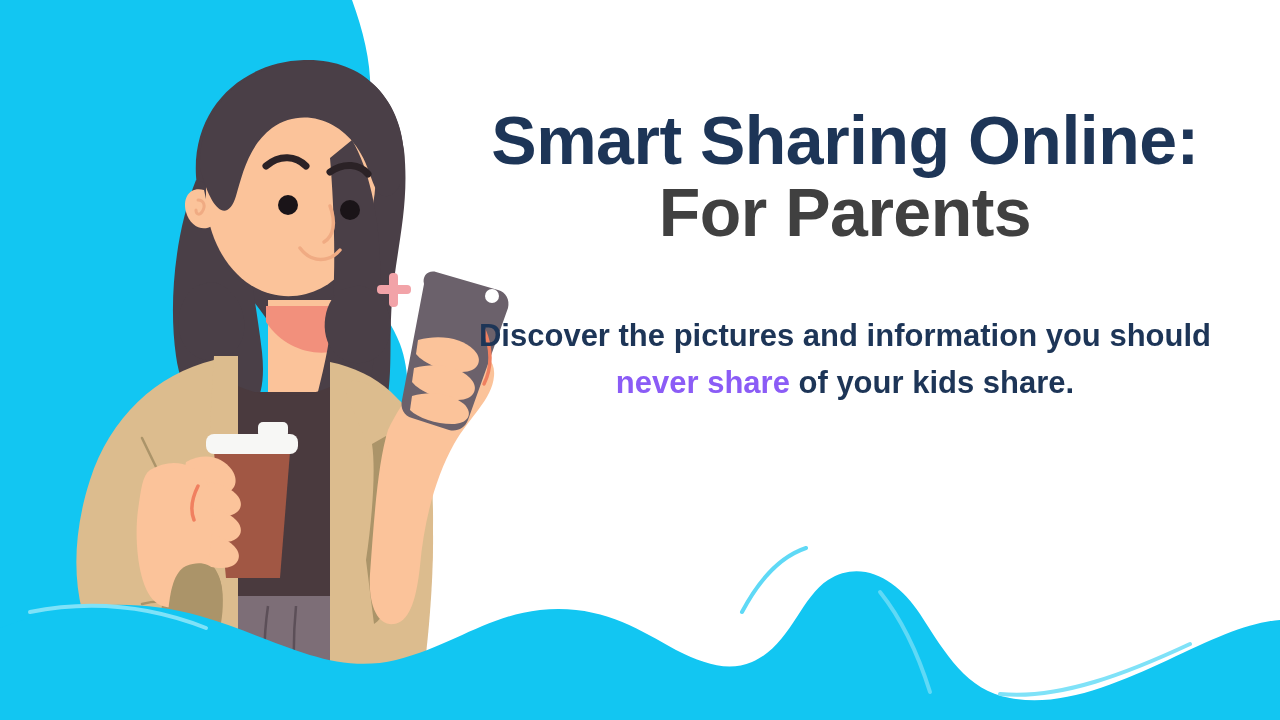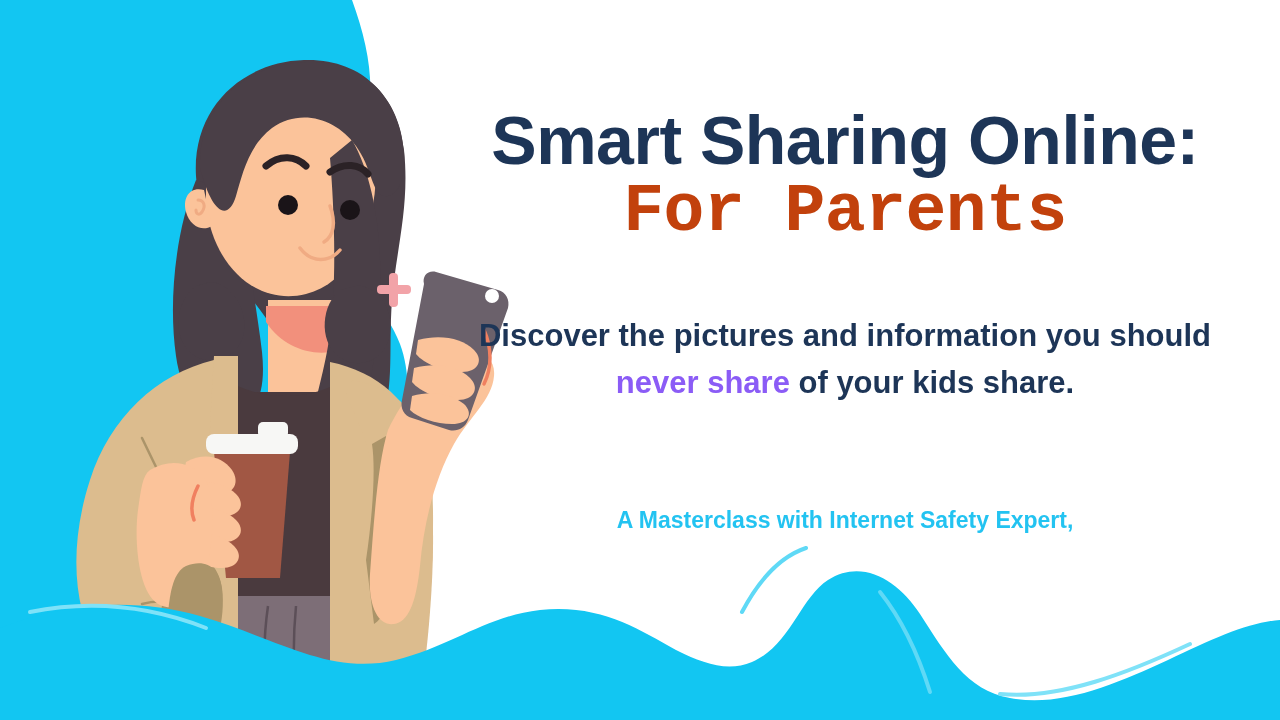--- a/index.html
+++ b/index.html
@@ -37,21 +37,21 @@
     width: 850px;
     line-height: 1.06;
   }
   .headline-line {
     font-size: 68px;
     font-weight: bold;
     letter-spacing: -0.5px;
     white-space: nowrap;
   }
   .headline-main { color: #1d3557; }
-  .headline-sub  { color: #c2410c; font-family: Liberation Mono, monospace; }
+  .headline-sub  { color: #404040; }
 
   #subhead {
     left: 450px;
     top: 312px;
     width: 790px;
     font-size: 31px;
     font-weight: bold;
     color: #1d3557;
     line-height: 1.52;
   }
@@ -300,16 +300,15 @@
   <div id="headline" class="text-block">
     <div class="headline-line headline-main">Smart Sharing Online:</div>
     <div class="headline-line headline-sub">For Parents</div>
   </div>
 
   <div id="subhead" class="text-block">
     <span>Discover the pictures and information you should </span><span class="hl-amber">never share</span><span> of your kids share.</span>
   </div>
 
   <div id="credit" class="text-block">
-    <div>A Masterclass with Internet Safety Expert,</div>
   </div>
 
 </div>
 
 </body></html>

